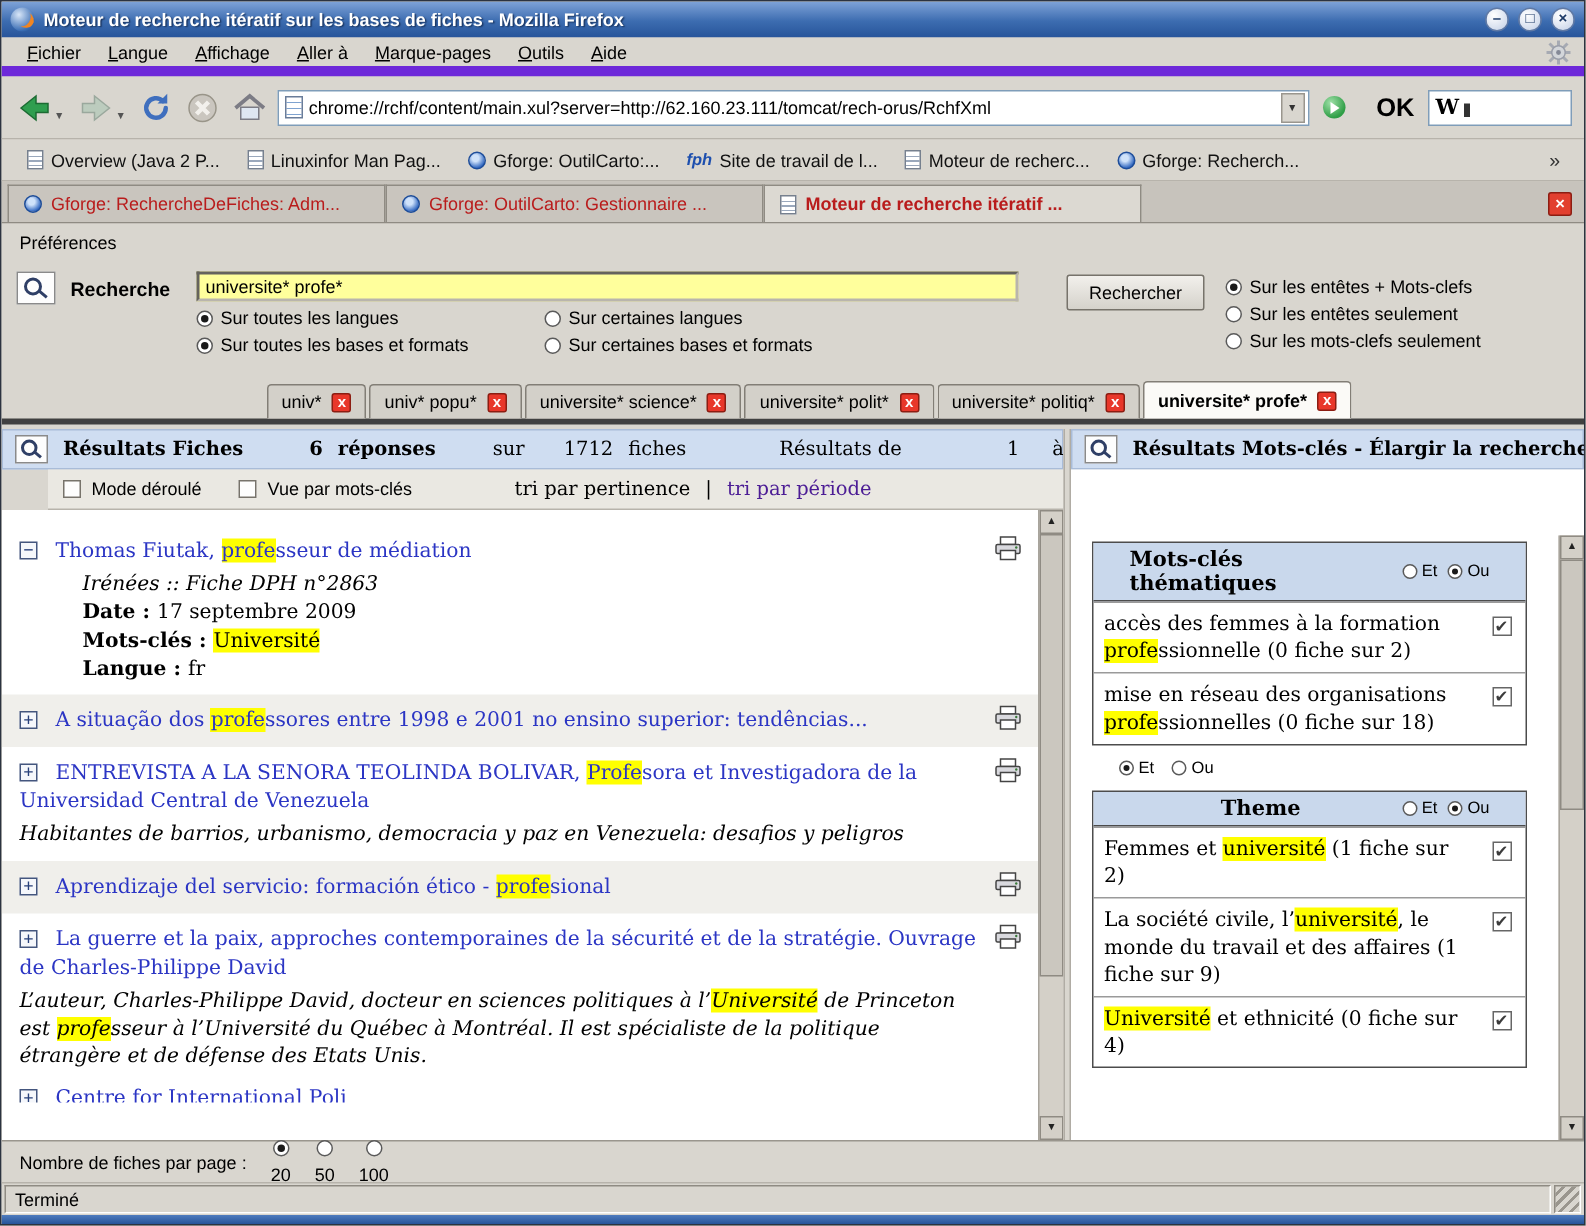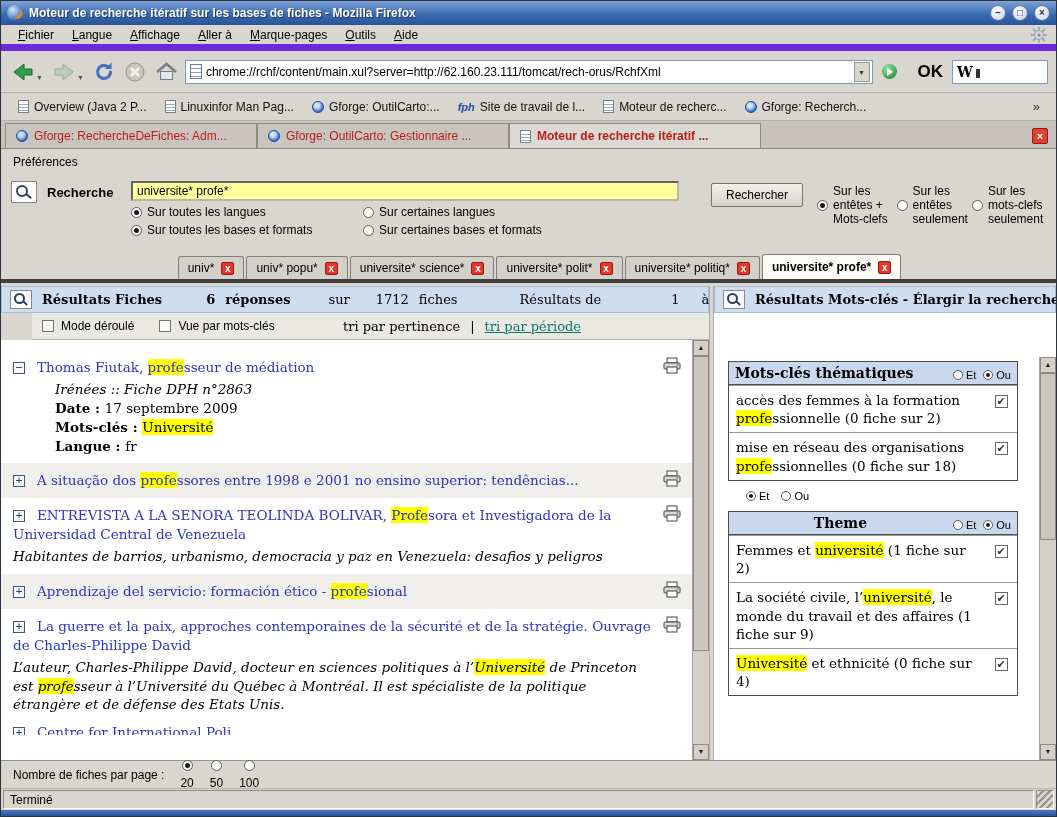--- a/index.html
+++ b/index.html
@@ -72,21 +72,21 @@
   .mag-box::after { content:''; position:absolute; left:13px; top:13px; width:7px; height:2px; background:#2f3f66; transform:rotate(40deg); }
   .search-label { font-weight:bold; font-size:13px; margin:4px 10px 0 10px; width:74px; flex:none; }
   .mid-col { width:548px; flex:none; display:flex; flex-direction:column; gap:4px; }
   .query-input { height:20px; width:548px; background:#ffff9c; border:2px inset #b9b5ad; padding:0 4px; font-family:"Liberation Sans",sans-serif; font-size:12px; }
   .opt-row { display:flex; }
   .opt-row .radio-row:first-child { width:232px; }
   .radio-row { display:flex; align-items:center; gap:5px; font-size:12px; }
   .radio { width:11px; height:11px; border-radius:50%; background:#fff; border:1px solid #5a5a5a; display:inline-block; position:relative; flex:none; }
   .radio.on::after { content:''; position:absolute; left:2px; top:2px; width:5px; height:5px; border-radius:50%; background:#1a1a1a; }
   .rechercher-btn { margin:2px 0 0 32px; height:24px; padding:0 14px; flex:none; background:linear-gradient(#f2f0ec,#d5d2cb); border:1px solid #77736b; border-radius:2px; font-size:12px; }
-  .scope-col { margin-left:14px; display:flex; gap:4px; padding-top:3px; }
+  .scope-col { margin-left:14px; display:flex; flex-direction:column; gap:4px; padding-top:3px; }
 
   .search-tabs { height:30px; flex:none; display:flex; align-items:flex-end; padding:0 0 0 24px; border-bottom:4px solid #404040;justify-content:center; }
   .stab { display:flex; align-items:center; gap:7px; height:23px; padding:0 9px; margin-right:2px;
     border:1px solid #827e76; border-bottom:none; border-radius:3px 3px 0 0; background:#d3d0c9; font-size:12px; white-space:nowrap; }
   .stab.active { background:#fbfaf7; font-weight:bold; height:25px; }
   .closebox { width:13px; height:13px; background:#e8372a; border:1px solid #8c1d12; border-radius:2px; color:#fff; font-size:10px; line-height:11px; text-align:center; font-weight:bold; flex:none; }
 
   .results-region { flex:1; display:flex; margin-top:3px; overflow:hidden; }
   .left-col { flex:1; display:flex; flex-direction:column; overflow:hidden; }
   .splitter { width:5px; flex:none; background:#d9d6cf; border-left:1px solid #b0aca4; border-right:1px solid #b0aca4; }
@@ -103,21 +103,21 @@
   .rh-sur { margin-left:28px; }
   .rh-total { margin-left:16px; }
   .rh-range { margin-left:52px; }
   .rh-from { margin-left:60px; }
   .rh-a { margin-left:12px; }
 
   .results-subheader { height:27px; flex:none; background:#eae8e2; border-bottom:1px solid #b7b3ab; display:flex; align-items:center; gap:7px; padding:0 10px; font-size:12px;margin-left:31px; }
   .cb { width:12px; height:12px; background:#fdfdfd; border:1px solid #77736b; flex:none; }
   .sub-gap { margin-left:18px; }
   .sort-cluster { margin-left:auto; margin-right:118px; display:flex; gap:10px; align-items:center; font-family:"DejaVu Serif",serif; font-size:13px; }
-  .link { color:#0f766e; text-decoration:underline; }
+  .link { color:#4c1d95; }
 
   .list-wrap { flex:1; display:flex; overflow:hidden; }
   .results-list { flex:1; background:#fff; overflow:hidden; padding-top:10px; font-family:"DejaVu Serif",serif; font-size:13.5px; }
   .result-row { position:relative; padding:8px 38px 8px 12px; line-height:1.4; }
   .result-row.shade { background:#f0efeb; }
   .result-row.partial { height:13px; overflow:hidden; padding-top:1px; padding-bottom:0; }
   .expander { display:inline-block; width:12px; height:12px; border:1px solid #44567e; background:#f5f7fb; color:#28407a;
     font-size:11px; line-height:10px; text-align:center; margin-right:12px; font-family:"DejaVu Sans Mono",monospace; vertical-align:1px; }
   .result-title { color:#2b35c4; }
   .printer { position:absolute; right:10px; top:7px; }
@@ -131,21 +131,21 @@
   .sb-btn { height:16px; flex:none; background:#d4d0c8; border:1px solid #8f8b83; text-align:center; font-size:7px; line-height:14px; color:#222; }
   .sb-track { flex:1; position:relative; }
   .sb-thumb { position:absolute; left:0; right:0; background:#cbc7bf; border:1px solid #8f8b83; }
   .thumb-left { top:0; height:76%; }
   .thumb-right { top:0; height:45%; }
 
   .right-wrap { flex:1; position:relative; background:#fff; overflow:hidden; }
   .right-content { position:absolute; left:0; top:0; right:17px; bottom:0; padding:48px 4px 0 14px; overflow:hidden; }
   .right-scroll { position:absolute; right:0; top:44px; bottom:0; width:17px; display:flex; flex-direction:column; background:#d4d0c8; border-left:1px solid #a8a49c; }
   .kw-box { width:290px; border:1px solid #4c4c4c; background:#fff; }
-  .kw-head { background:#c9d8ec; border-bottom:1px solid #4c4c4c; display:flex; align-items:flex-end; gap:7px; padding:3px 6px;
+  .kw-head { background:#c9d8ec; border-bottom:1px solid #4c4c4c; display:flex; align-items:center; gap:7px; padding:3px 24px;
     font-family:"DejaVu Serif",serif; font-weight:bold; font-size:14px; }
   .kw-title { flex:1; }
   .kw-title.center { text-align:center; }
   .kw-head .radio-row, .kw-connector .radio-row { font-size:11px; gap:3px; font-family:"Liberation Sans",sans-serif; font-weight:normal; }
   .kw-head .radio, .kw-connector .radio { width:10px; height:10px; }
   .kw-head .radio.on::after, .kw-connector .radio.on::after { left:2px; top:2px; width:4px; height:4px; }
   .kw-row { display:flex; border-top:1px solid #9a9a9a; }
   .kw-row:first-of-type { border-top:none; }
   .kw-text { flex:1; padding:5px 2px 5px 7px; font-family:"DejaVu Serif",serif; font-size:13.5px; line-height:1.35; }
   .kw-check { width:32px; flex:none; display:flex; justify-content:center; padding-top:9px; }

